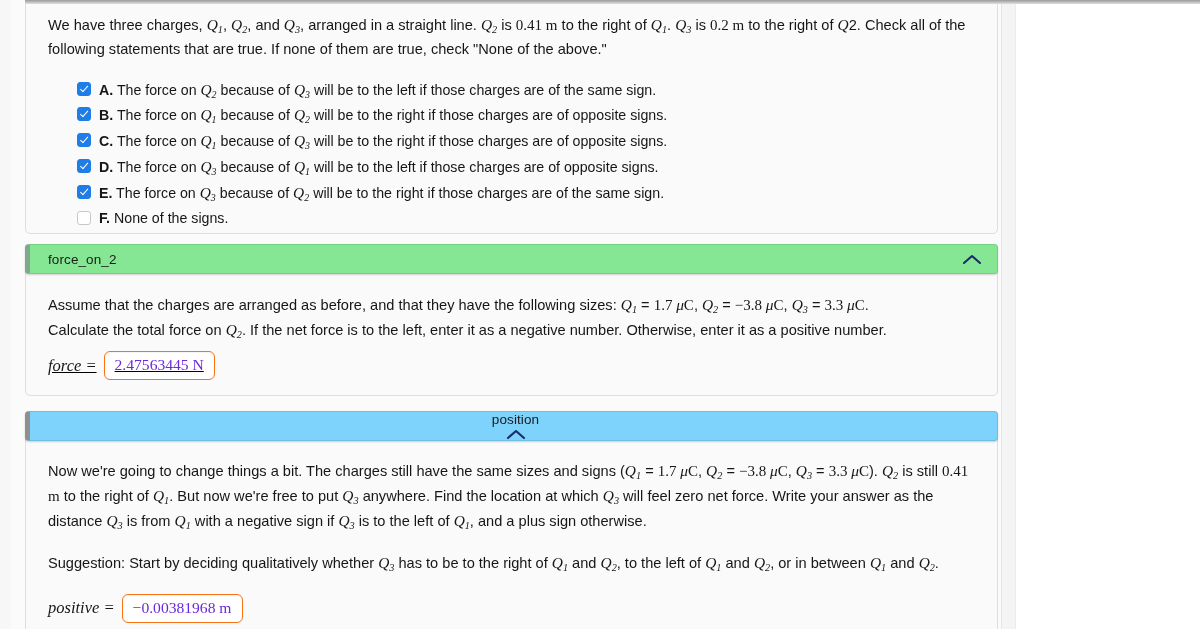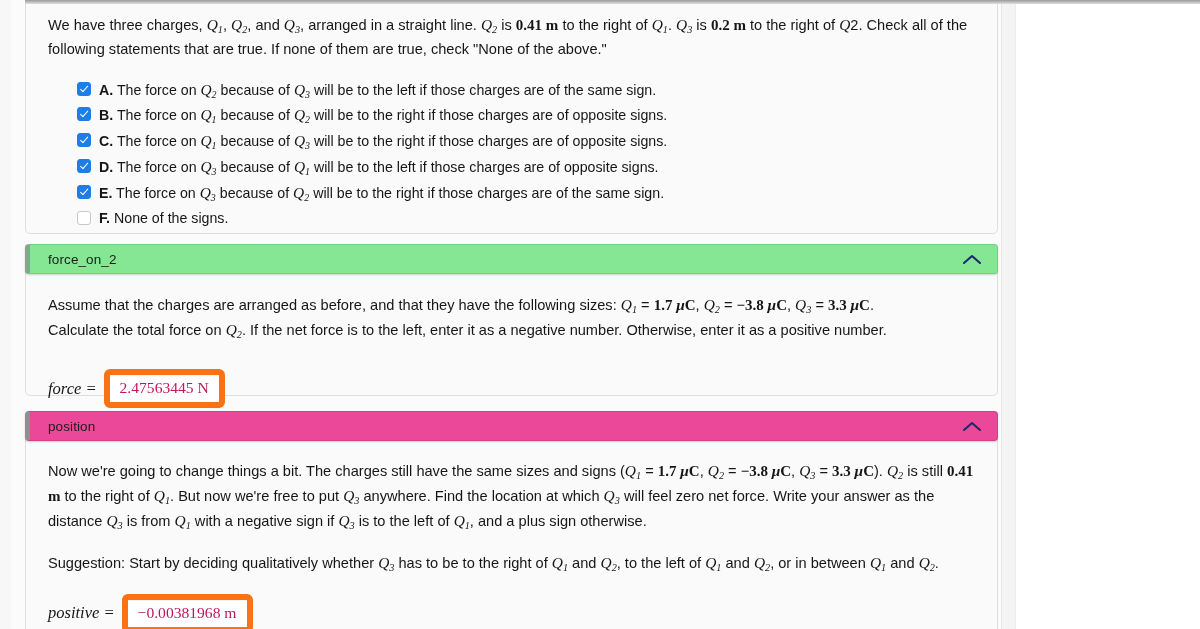--- a/index.html
+++ b/index.html
@@ -92,22 +92,23 @@
     border-left: 5px solid rgba(0,0,0,0.30);
     box-shadow: 0 1px 2px rgba(0,0,0,0.18);
     z-index: 20;
     cursor: pointer;
   }
   .acc-header.green {
     background: #85e794;
     border-left-color: #7ea98b;
   }
   .acc-header.yellow {
-    background: #ec4899;
+    background: #7dd3fc;
     border-left-color: #8f8f8f;
+    flex-direction: column;
   }
   .acc-title {
     font-size: 13.5px;
     color: #1a1a1a;
     font-family: "Liberation Sans", sans-serif;
     letter-spacing: 0.1px;
   }
   .chevron {
     width: 22px; height: 14px;
     display: block;
@@ -123,21 +124,20 @@
   }
   .mathit {
     font-family: "Liberation Serif", serif;
     font-style: italic;
     font-size: 15.4px;
   }
   .mathrm {
     font-family: "Liberation Serif", serif;
     font-style: normal;
     font-size: 15.0px;
-    font-weight: bold;
   }
   sub {
     font-size: 0.70em;
     vertical-align: -0.28em;
     font-style: italic;
     font-family: "Liberation Serif", serif;
   }
 
   
   .opts {
@@ -191,27 +191,27 @@
   }
   .anslabel {
     font-family: "Liberation Serif", serif;
     font-style: italic;
     font-size: 16.5px;
     color: #161616;
     margin-right: 7px;
     white-space: nowrap;
   }
   .ansbox {
-    border: 6px solid #f97316;
+    border: 1px solid #f97316;
     border-radius: 6px;
     background: #ffffff;
     padding: 4px 10px 5px 10px;
     font-family: "Liberation Serif", serif;
     font-size: 15.6px;
-    color: #be185d;
+    color: #6d28d9;
     box-shadow: inset 0 1px 1px rgba(0,0,0,0.04);
     white-space: nowrap;
     cursor: text;
   }
 </style>
 </head>
 <body>
 
 <div id="page">
 
@@ -258,21 +258,21 @@
           <span class="opt-label"><b>F.</b> <span>None of the signs.</span></span>
         </div>
 
       </div>
     </div>
   </div>
 
   <div class="card" style="top:244px; height:152px;">
     <div class="card-body" style="padding:48px 22px 16px 22px;">
       <div class="qtext">Assume that the charges are arranged as before, and that they have the following sizes: <i class="mathit">Q</i><sub>1</sub> = <span class="mathrm">1.7 <i class="mathit">μ</i>C</span>, <i class="mathit">Q</i><sub>2</sub> = <span class="mathrm">−3.8 <i class="mathit">μ</i>C</span>, <i class="mathit">Q</i><sub>3</sub> = <span class="mathrm">3.3 <i class="mathit">μ</i>C</span>.<br>Calculate the total force on <i class="mathit">Q</i><sub>2</sub>. If the net force is to the left, enter it as a negative number. Otherwise, enter it as a positive number.</div>
-      <div class="ansrow" style="margin-top:26px;">
+      <div class="ansrow" style="margin-top:8px;text-decoration:underline;">
         <span class="anslabel">force =</span>
         <span class="ansbox">2.47563445 N</span>
       </div>
     </div>
   </div>
 
   <div class="acc-header green" style="top:244px;">
     <span class="acc-title">force_on_2</span>
     <span class="chevron">
       <svg viewBox="0 0 22 14" width="22" height="14" aria-hidden="true">

